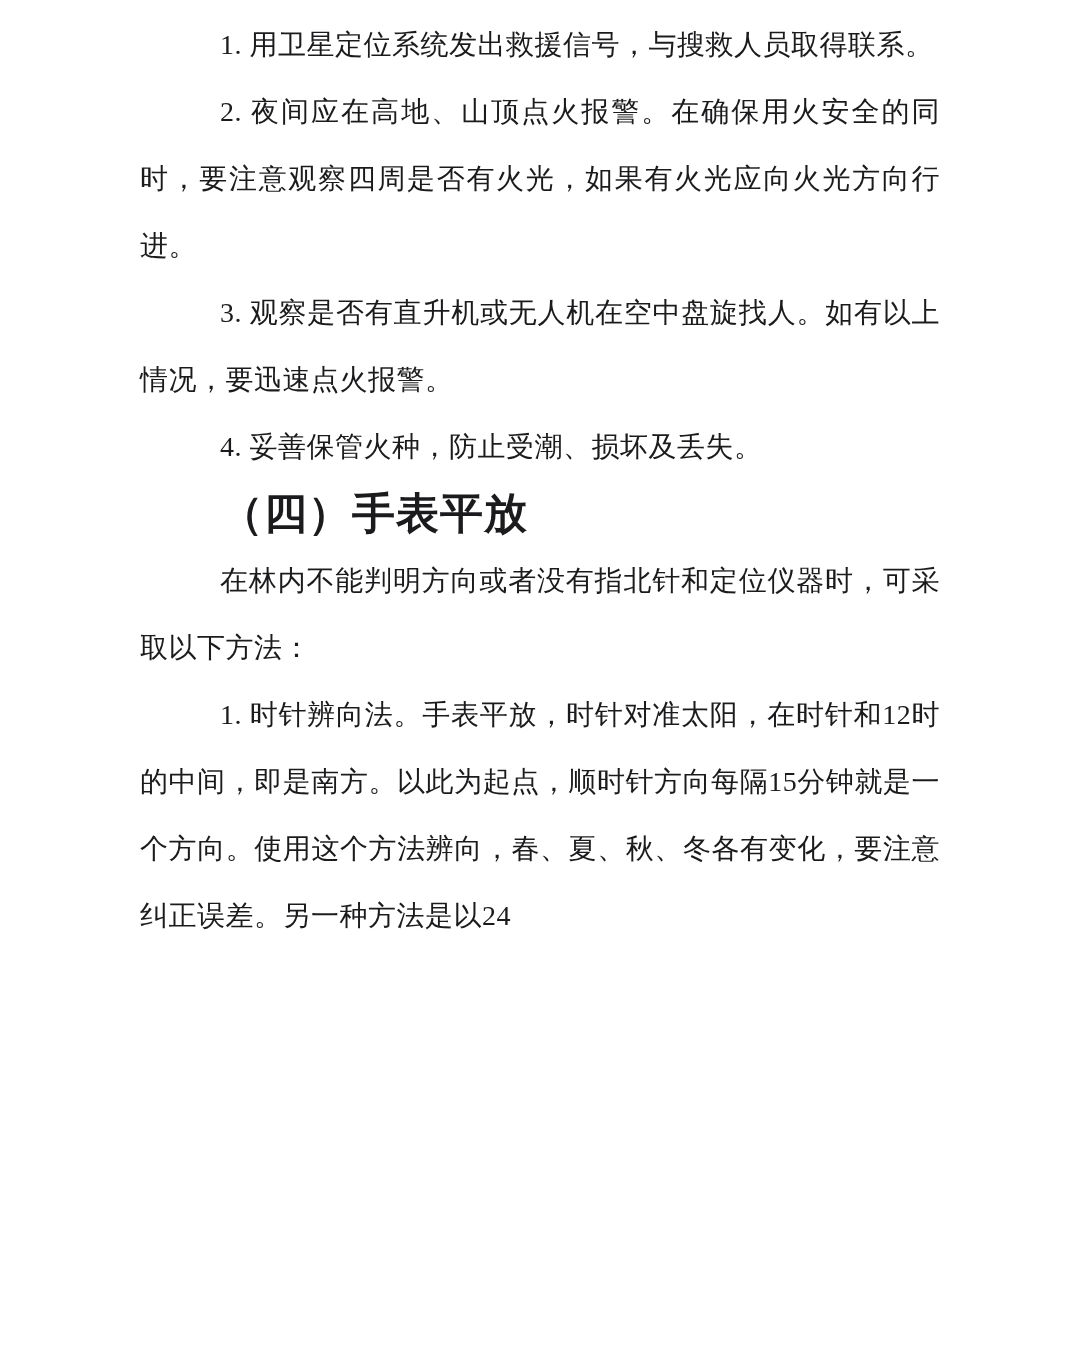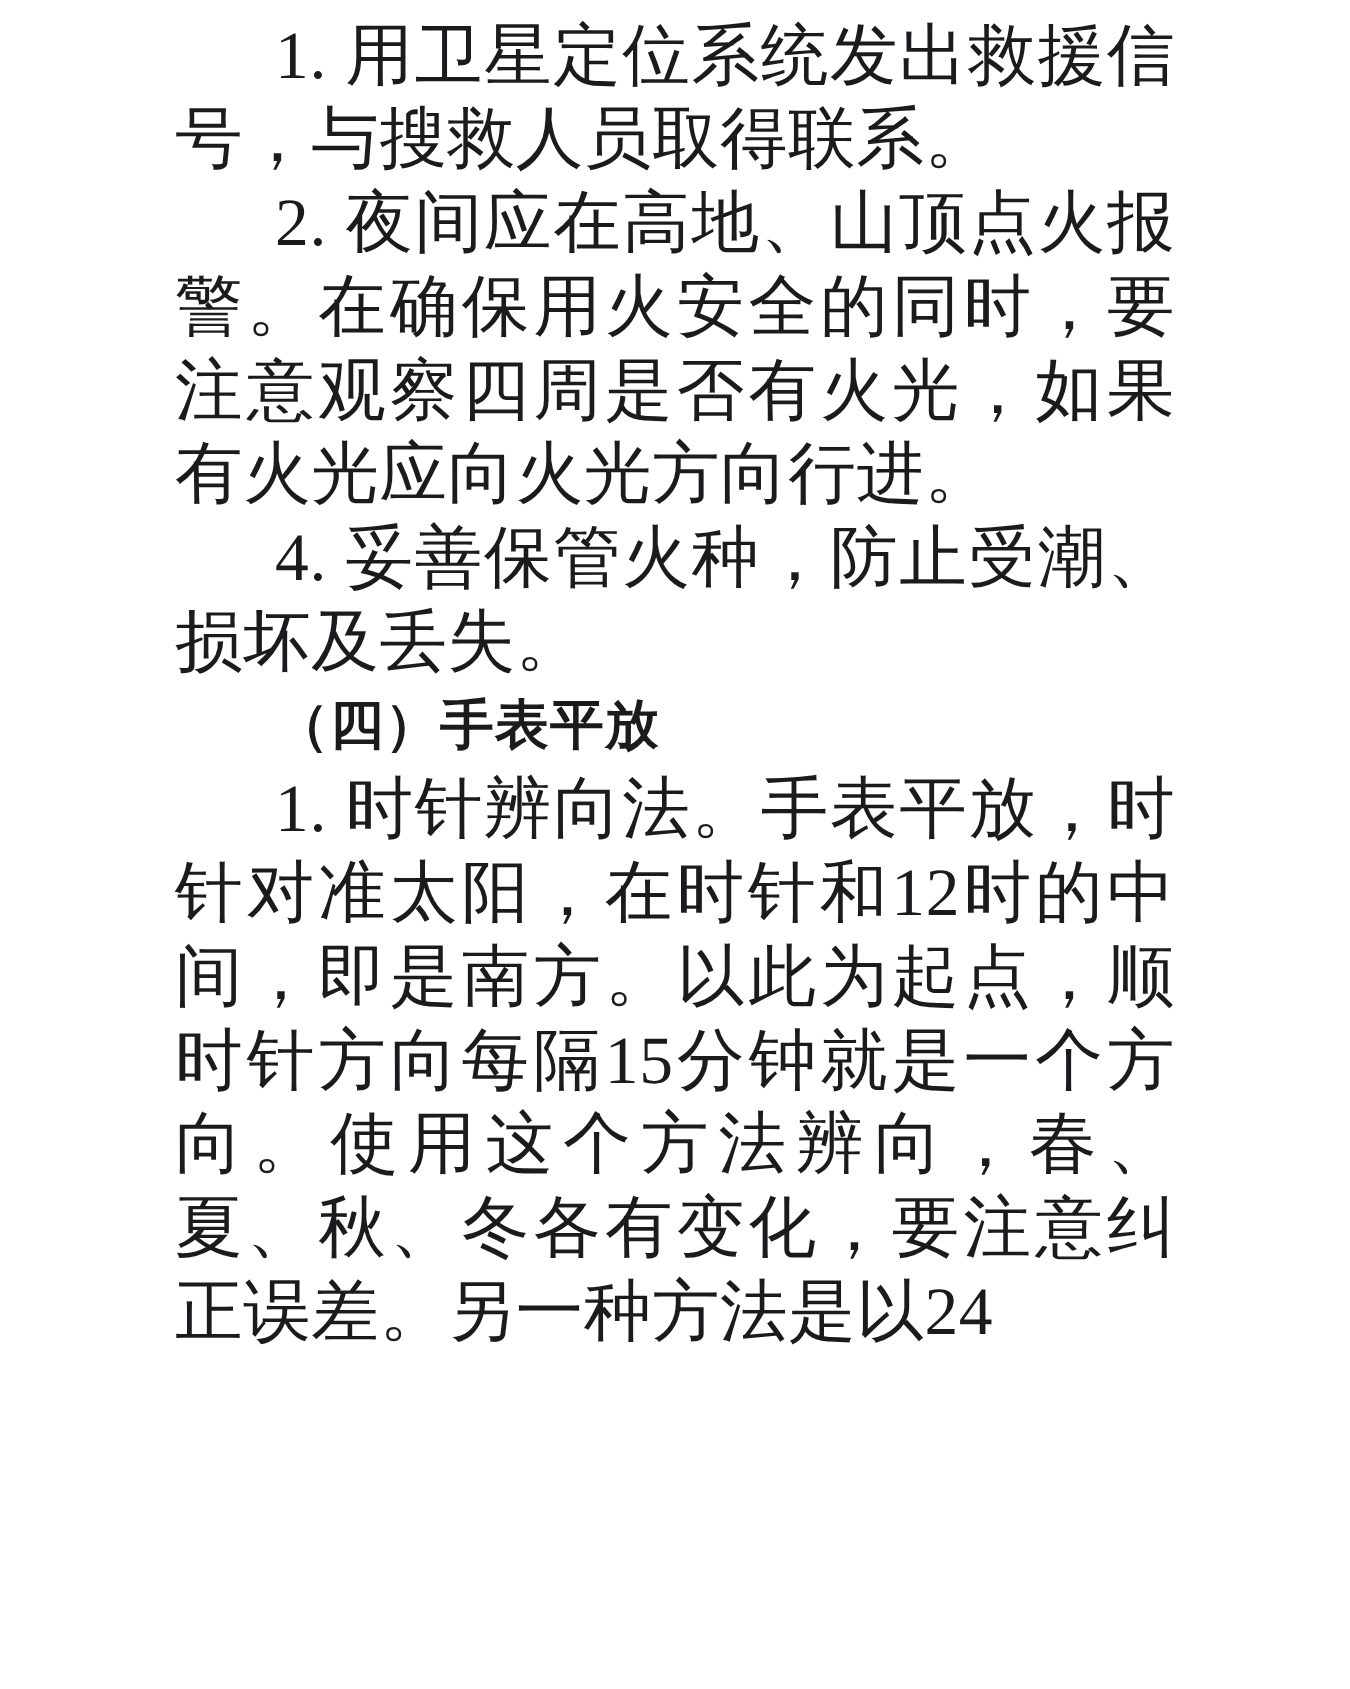--- a/index.html
+++ b/index.html
@@ -14,21 +14,21 @@
     background: #ffffff;
     overflow: hidden;
     font-family: "Liberation Serif", "DejaVu Serif", serif;
     color: #1b1b1d;
   }
   .content {
     padding: 11px 140px 0 140px;
   }
   .body-para {
     margin: 0;
-    font-size: 54px;
+    font-size: 28px;
     line-height: 67px;
     text-align: justify;
     text-indent: 80px;
     font-weight: normal;
     letter-spacing: 0.5px;
   }
   .section-heading {
     margin: 0;
     font-size: 43px;
     line-height: 67px;
@@ -37,18 +37,20 @@
     letter-spacing: 1px;
   }
 </style>
 </head>
 <body>
 
 <div class="page">
   <div class="content">
     <p class="body-para">1. 用卫星定位系统发出救援信号，与搜救人员取得联系。</p>
     <p class="body-para">2. 夜间应在高地、山顶点火报警。在确保用火安全的同时，要注意观察四周是否有火光，如果有火光应向火光方向行进。</p>
+    <p class="body-para">3. 观察是否有直升机或无人机在空中盘旋找人。如有以上情况，要迅速点火报警。</p>
     <p class="body-para">4. 妥善保管火种，防止受潮、损坏及丢失。</p>
     <h2 class="section-heading">（四）手表平放</h2>
+    <p class="body-para">在林内不能判明方向或者没有指北针和定位仪器时，可采取以下方法：</p>
     <p class="body-para">1. 时针辨向法。手表平放，时针对准太阳，在时针和12时的中间，即是南方。以此为起点，顺时针方向每隔15分钟就是一个方向。使用这个方法辨向，春、夏、秋、冬各有变化，要注意纠正误差。另一种方法是以24</p>
 
   </div>
 </div>
 
 </body></html>

